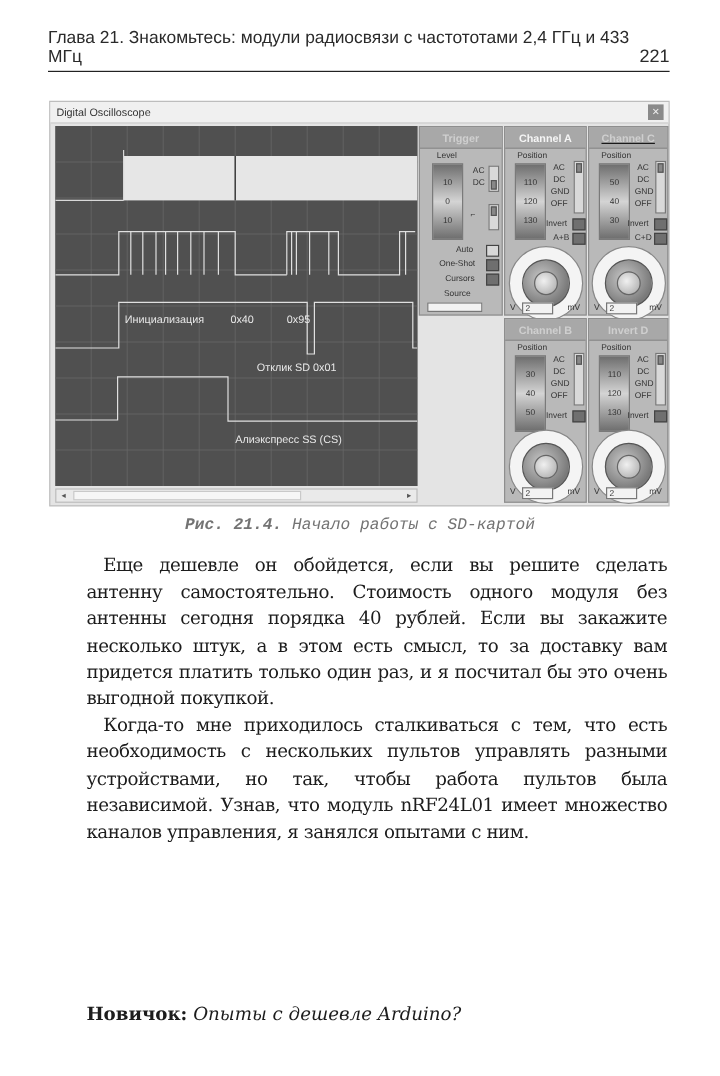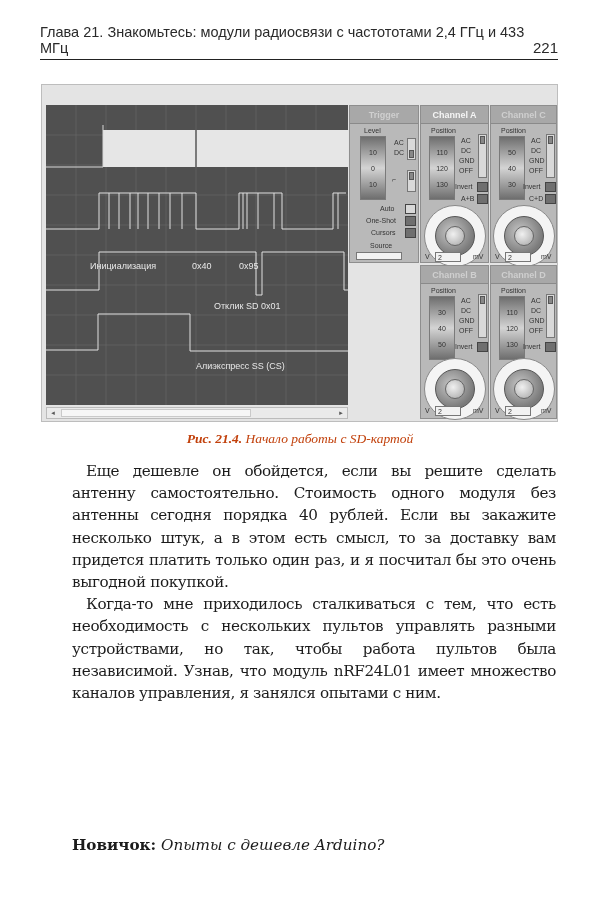--- a/index.html
+++ b/index.html
@@ -83,21 +83,21 @@
     border: 1px solid #666;
   }
   .value-box {
     position: absolute; height: 10px; background: #f2f2f2; border: 1px solid #777;
     font-family: "Liberation Sans", sans-serif; font-size: 7px; line-height: 9px; padding-left: 2px; color: #333;
   }
 
   
   .caption {
     position: absolute; left: 0; top: 431px; width: 600px; text-align: center;
-    font-family: Liberation Serif, serif; font-style: italic; font-size: 13.5px; color: #c2410c;
+    font-family: Liberation Mono, monospace; font-style: italic; font-size: 13.5px; color: #737373;
   }
   .caption b { font-weight: bold; }
   .body-text {
     position: absolute; left: 72px; top: 460px; width: 484px;
     font-family: "DejaVu Serif", serif; font-size: 15.2px; line-height: 22.2px; color: #1c1c1c;
     text-align: justify; letter-spacing: -0.35px;
   }
   .body-text p { text-indent: 14px; }
   .body-text p .bold { font-weight: bold; }
   .sidebar-q {
@@ -108,20 +108,24 @@
 </style>
 </head>
 <body>
 
 <div class="running-head">
   <span>Глава 21. Знакомьтесь: модули радиосвязи  с частототами  2,4 ГГц и 433 МГц</span>
   <span class="page-num">221</span>
 </div>
 
 <div class="osc-window">
+  <div class="osc-titlebar">
+    <span>Digital Oscilloscope</span>
+    <div class="osc-close">✕</div>
+  </div>
 
   <div class="osc-screen">
     <svg width="302" height="300">
 
       <g stroke="#6a6a6a" stroke-width="0.6">
         <line x1="30" y1="0" x2="30" y2="300"></line>
           <line x1="60" y1="0" x2="60" y2="300"></line>
         <line x1="90" y1="0" x2="90" y2="300"></line>
           <line x1="120" y1="0" x2="120" y2="300"></line>
         <line x1="150" y1="0" x2="150" y2="300"></line>
@@ -160,21 +164,21 @@
           <line x1="201" y1="88" x2="201" y2="124"></line>
         <line x1="212" y1="88" x2="212" y2="124"></line>
           <line x1="228" y1="88" x2="228" y2="124"></line>
         <line x1="292" y1="88" x2="292" y2="124"></line>
       </g>
 
       <polyline points="0,185 53,185 53,147 210,147 210,190 216,190 216,147 298,147 298,185 302,185" stroke="#e0e0e0" stroke-width="1" fill="none"></polyline>
 
       <polyline points="0,245 52,245 52,209 144,209 144,246 302,246" stroke="#e0e0e0" stroke-width="1" fill="none"></polyline>
     </svg>
-    <div class="osc-label" style="left:44px; top:156px;text-align:right;">Инициализация</div>
+    <div class="osc-label" style="left:58px; top:156px;text-align:right;">Инициализация</div>
     <div class="osc-label" style="left:146px; top:156px;">0x40</div>
     <div class="osc-label" style="left:193px; top:156px;">0x95</div>
     <div class="osc-label" style="left:168px; top:196px;">Отклик SD 0x01</div>
     <div class="osc-label" style="left:150px; top:256px;">Алиэкспресс SS (CS)</div>
   </div>
 
   <div class="osc-scrollbar">
     <div class="arrow" style="left:0;">◂</div>
     <div class="thumb"></div>
     <div class="arrow" style="right:0;">▸</div>
@@ -229,21 +233,21 @@
     <div class="knob-wrap" style="left:3px; top:99px;">
       <div class="knob-dial"></div>
         <div class="knob-ring"></div>
         <div class="knob-cap"></div>
     </div>
     <div class="small-lbl" style="left:4px; top:147px;">V</div>
     <div class="value-box" style="left:14px; top:146px; width:26px;">2</div>
     <div class="small-lbl" style="left:52px; top:147px;">mV</div>
   </div>
 
-  <div class="panel" style="left:448px; width:67px; height:158px;">
+  <div class="panel" style="left:448px; width:67px; height:158px;text-decoration:underline;">
     <div class="panel-head dim">Channel C</div>
     <div class="small-lbl" style="left:10px; top:21px;">Position</div>
     <div class="slider-box" style="left:8px; top:30px;">
       <div class="val" style="top:12px;">50</div>
       <div class="val" style="top:28px;">40</div>
       <div class="val" style="top:44px;">30</div>
     </div>
     <div class="small-lbl" style="left:40px; top:31px;">AC</div>
     <div class="small-lbl" style="left:40px; top:41px;">DC</div>
     <div class="small-lbl" style="left:38px; top:51px;">GND</div>
@@ -287,21 +291,21 @@
       <div class="knob-dial"></div>
         <div class="knob-ring"></div>
         <div class="knob-cap"></div>
     </div>
     <div class="small-lbl" style="left:4px; top:141px;">V</div>
     <div class="value-box" style="left:14px; top:140px; width:26px;">2</div>
     <div class="small-lbl" style="left:52px; top:141px;">mV</div>
   </div>
 
   <div class="panel" style="left:448px; top:180px; width:67px; height:154px;">
-    <div class="panel-head dim">Channel D</div>
+    <div class="panel-head dim">Invert D</div>
     <div class="small-lbl" style="left:10px; top:21px;">Position</div>
     <div class="slider-box" style="left:8px; top:30px;">
       <div class="val" style="top:12px;">110</div>
       <div class="val" style="top:28px;">120</div>
       <div class="val" style="top:44px;">130</div>
     </div>
     <div class="small-lbl" style="left:40px; top:31px;">AC</div>
     <div class="small-lbl" style="left:40px; top:41px;">DC</div>
     <div class="small-lbl" style="left:38px; top:51px;">GND</div>
     <div class="small-lbl" style="left:38px; top:61px;">OFF</div>

